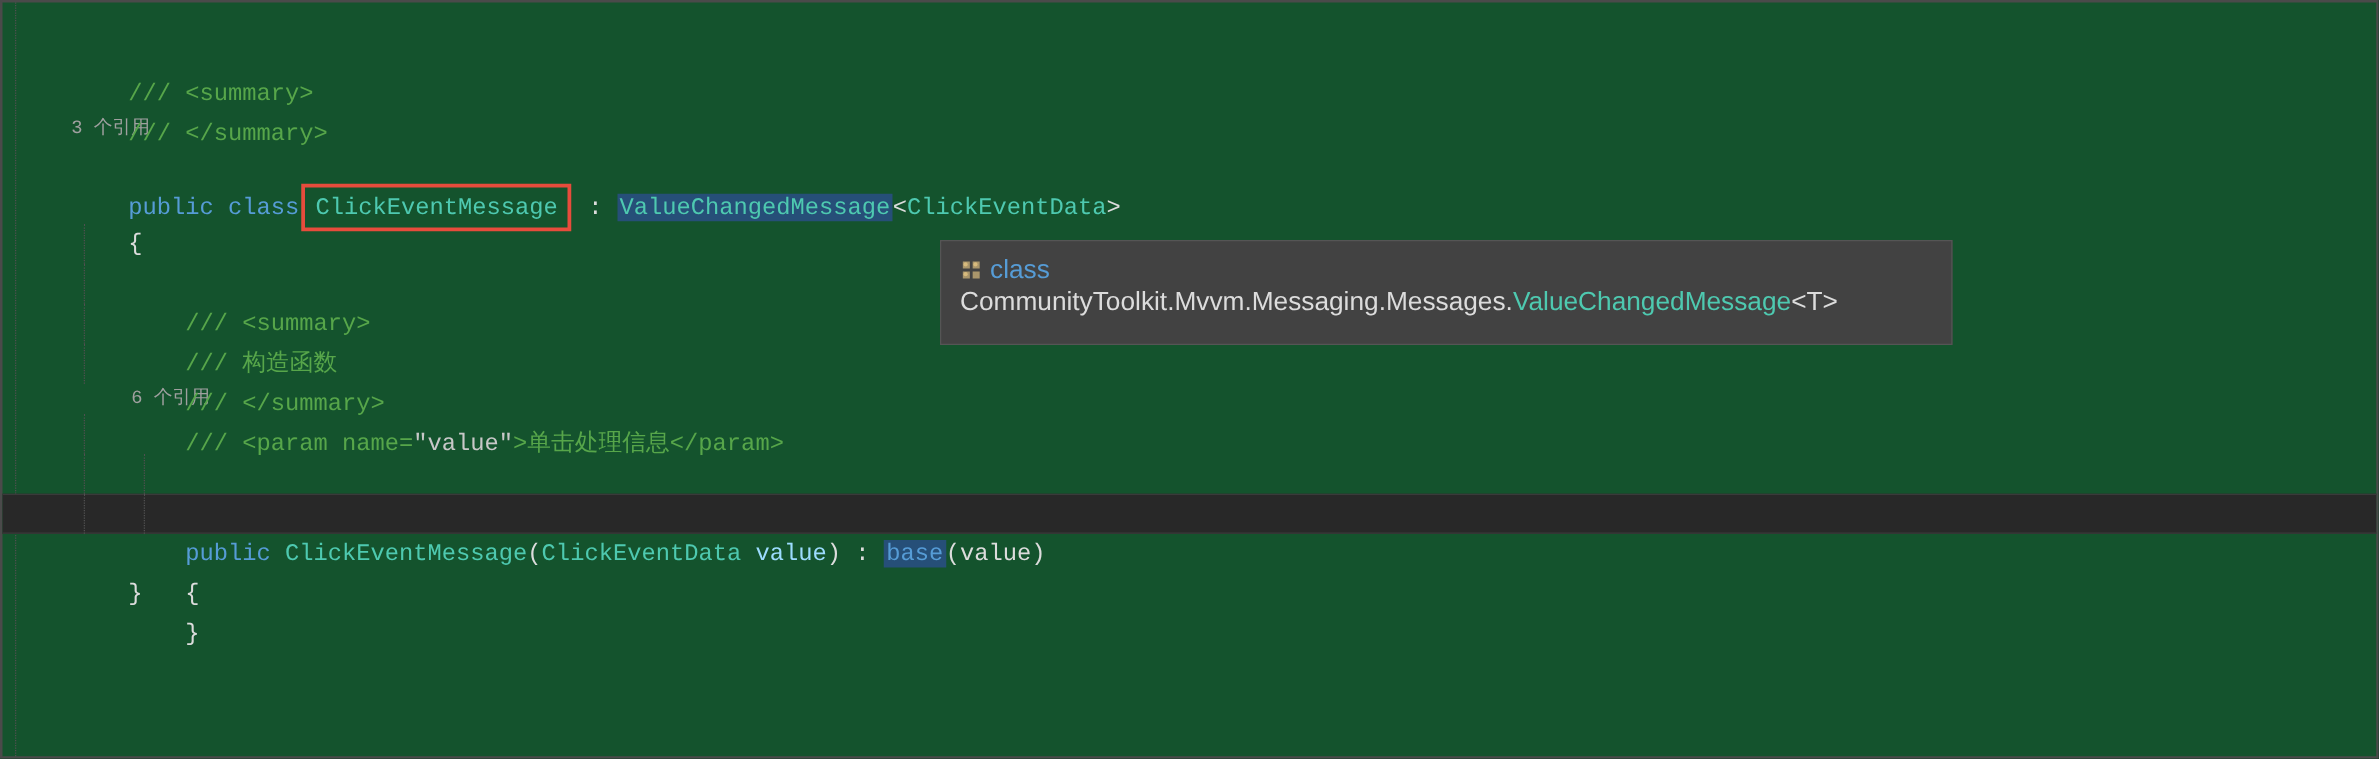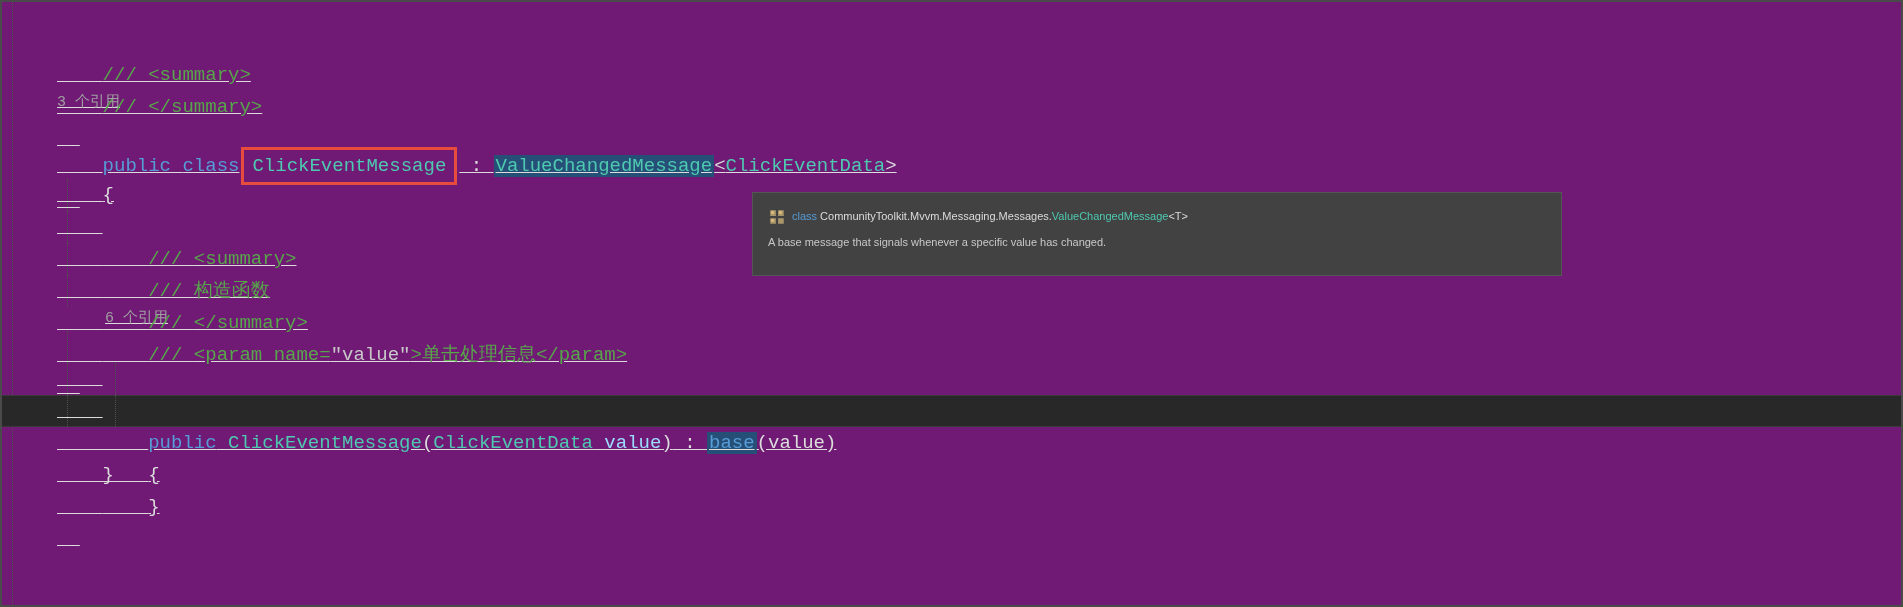--- a/index.html
+++ b/index.html
@@ -14,23 +14,22 @@
       color: #dcdcdc;
       overflow: hidden;
       width: 1903px;
       height: 607px;
     }
     .editor-container {
       position: relative;
       width: 100%;
       height: 100%;
       border: 2px solid #4a4a4a;
-      background: #701a75;
+      background: #14532d;
       padding: 25px 0 0 55px;
-      text-decoration: underline;
     }
     .code-line {
       height: 32px;
       line-height: 32px;
       white-space: pre;
       position: relative;
     }
     .indent-guide {
       position: absolute;
       width: 1px;
@@ -75,21 +74,21 @@
     }
     .line-content {
       position: relative;
       z-index: 1;
     }
     .tooltip {
       position: absolute;
       background: #424242;
       border: 1px solid #555;
       padding: 10px 15px;
-      font-size: 11px;
+      font-size: 21px;
       line-height: 26px;
       color: #dcdcdc;
       font-family: 'Segoe UI', Arial, sans-serif;
       z-index: 10;
     }
     .tooltip-icon {
       display: inline-block;
       width: 18px;
       height: 18px;
       margin-right: 6px;
@@ -161,17 +160,16 @@
 
   <div class="tooltip" style="top:190px; left:750px; width:810px;">
     <div>
       <svg class="tooltip-icon" viewBox="0 0 16 16">
           <path fill="#d7ba7d" d="M2 2h5v5H2zM9 2h5v5H9zM2 9h5v5H2zM9 9h5v5H9z" opacity="0.7"></path>
           <circle cx="4" cy="4" r="1.5" fill="#d7ba7d"></circle>
           <circle cx="11" cy="4" r="1.5" fill="#d7ba7d"></circle>
           <circle cx="4" cy="11" r="1.5" fill="#d7ba7d"></circle>
         </svg><span class="keyword">class</span><span> CommunityToolkit.Mvvm.Messaging.Messages.</span><span class="type-name">ValueChangedMessage</span><span>&lt;T&gt;</span>
     </div>
-    <div class="tooltip-desc">A base message that signals whenever a specific value has changed.</div>
     <div style="height:10px;"></div>
   </div>
 
 </div>
 
 </body></html>

